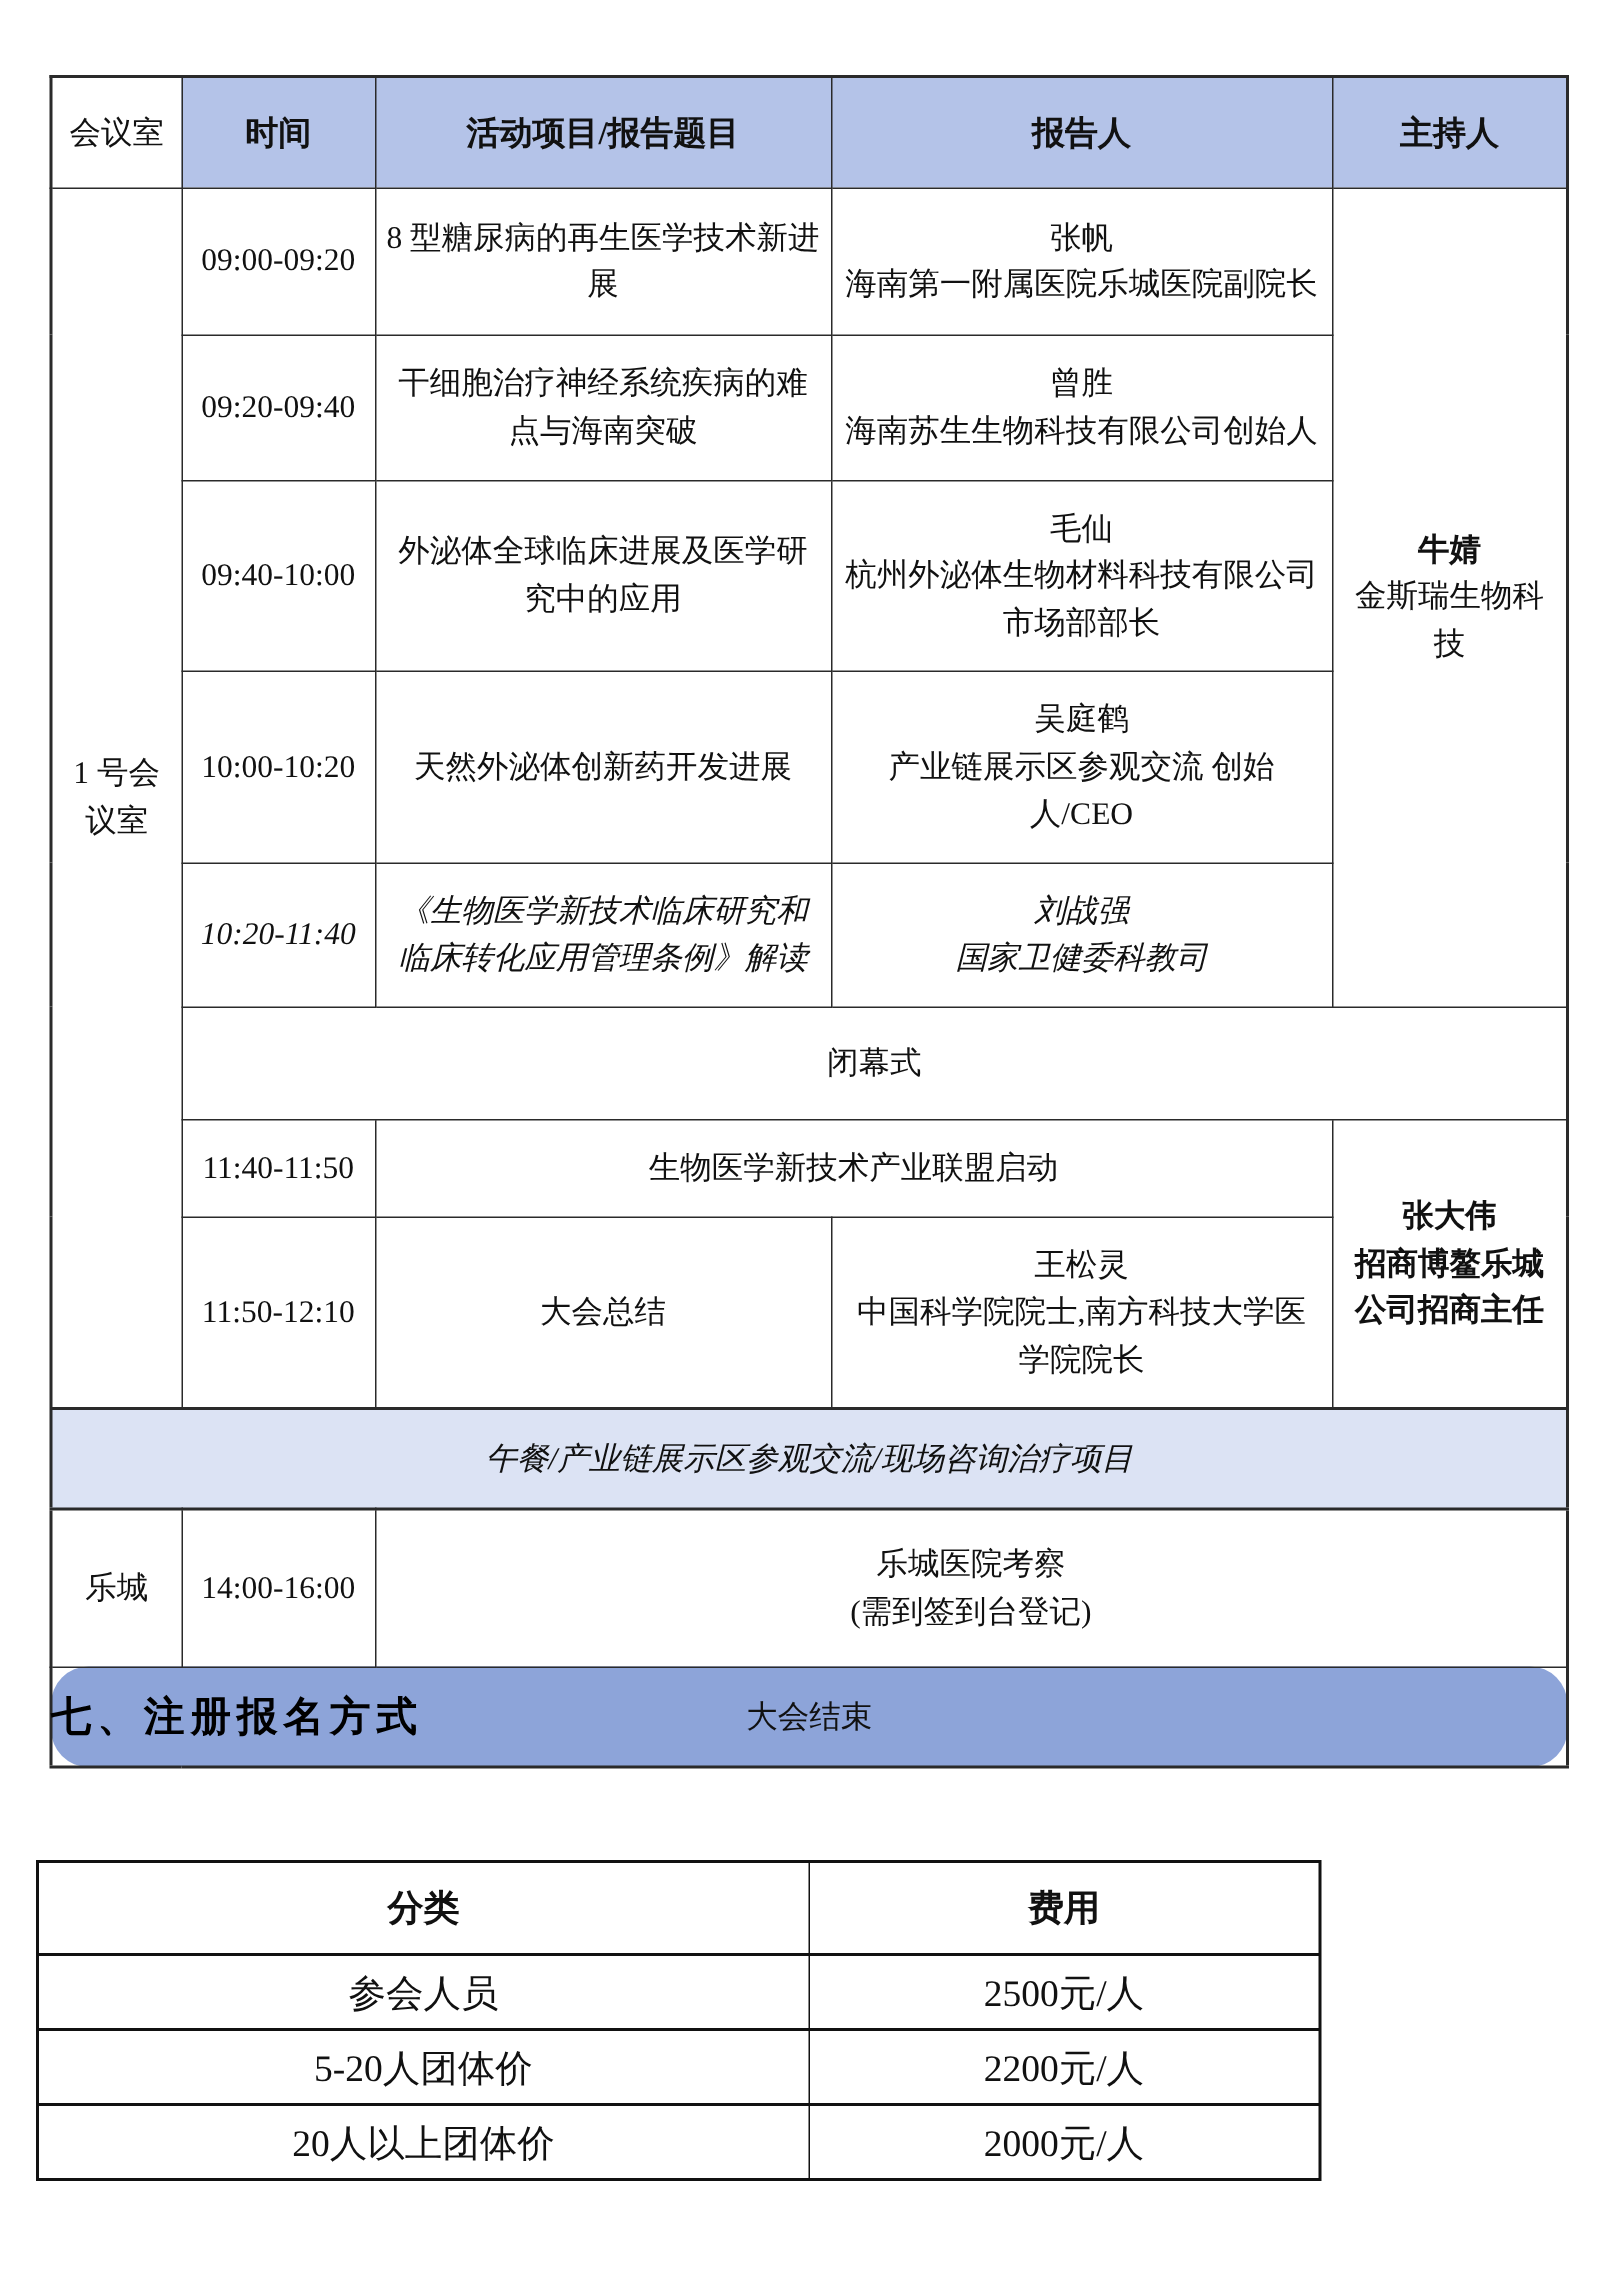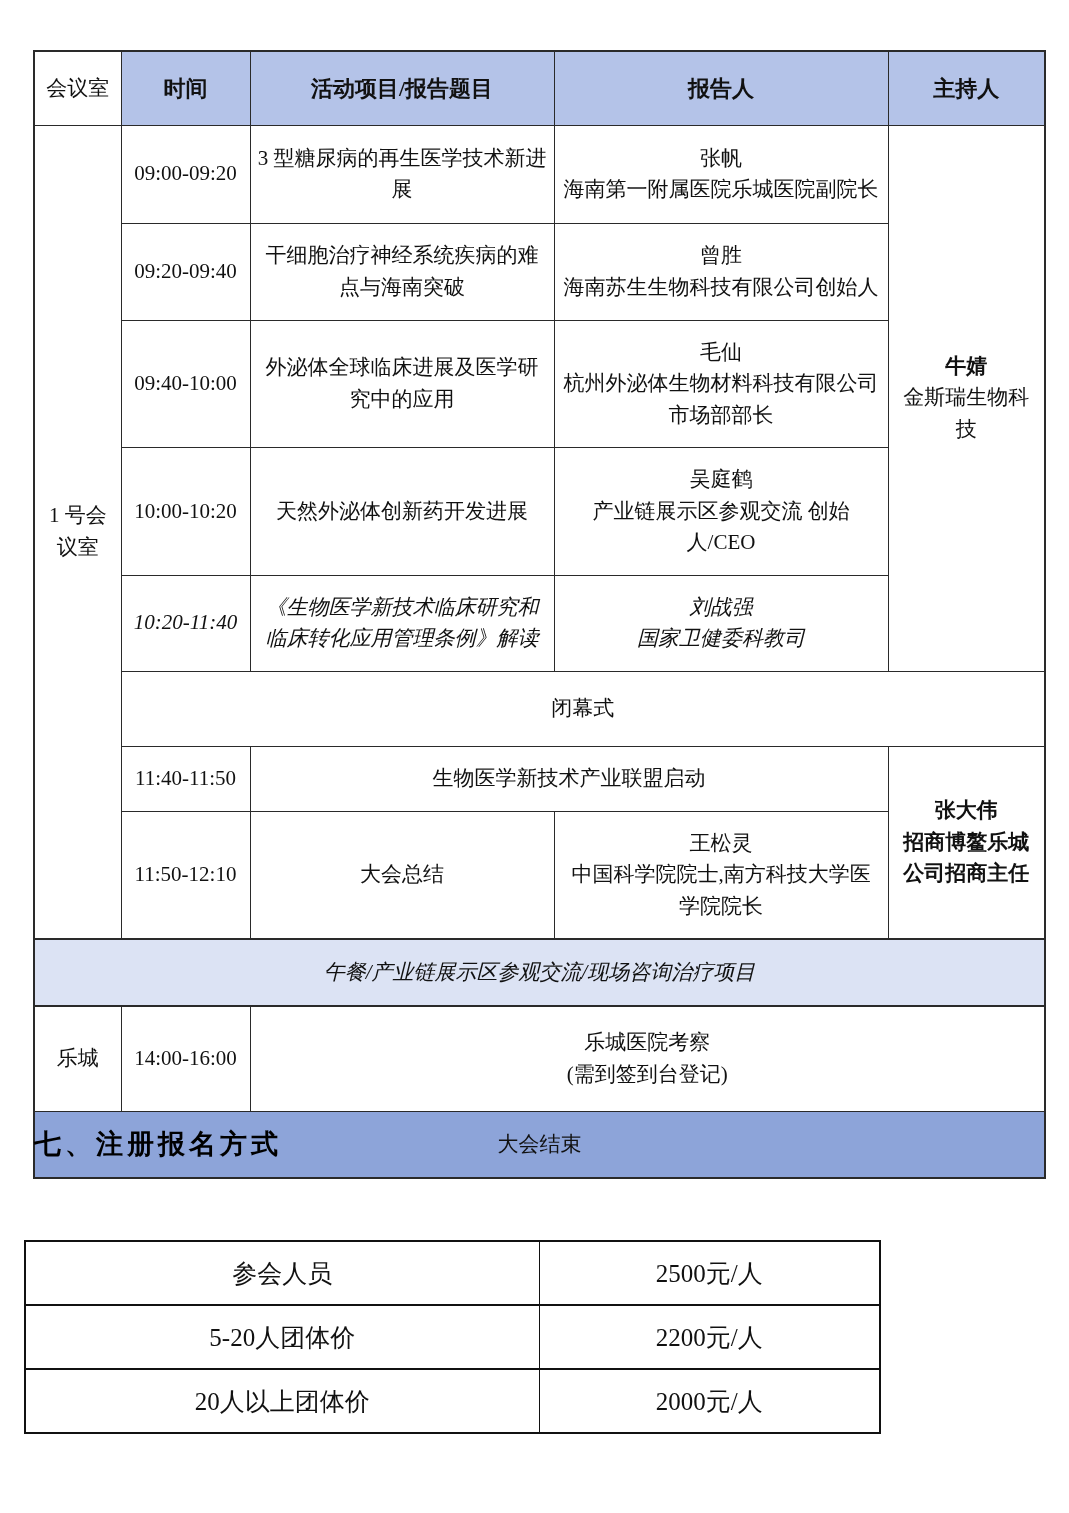--- a/index.html
+++ b/index.html
@@ -59,20 +59,21 @@
   .bold { font-weight: bold; }
   tr.lunch td {
     background: #dce3f4;
     border-top: 2px solid #2a2a2a;
     border-bottom: 2px solid #2a2a2a;
     font-style: italic;
   }
   tr.endrow td {
     background: #8da4d9;
     border-bottom: 2px solid #2a2a2a;
+    border-radius: 25px;
   }
 
   
   .section-title {
     position: absolute;
     left: 34px;
     top: 1126px;
     margin: 0;
     font-size: 27px;
     font-weight: bold;
@@ -105,21 +106,21 @@
     text-align: center;
     vertical-align: middle;
     font-size: 25px;
     padding: 2px 8px;
   }
   table.fees tr.hdr td {
     font-weight: bold;
     font-size: 24px;
   }
   .frh-62 { height: 62px; }
-  .frh-64 { height: 64px; }
+  .frh-64 { height: 50px; }
 </style>
 </head>
 <body>
 
 <div class="page">
 
   <table class="schedule">
     <colgroup>
       <col style="width:87px">
         <col style="width:129px">
@@ -132,21 +133,21 @@
         <td class="room-hdr">会议室</td>
         <td>时间</td>
         <td>活动项目/报告题目</td>
         <td>报告人</td>
         <td>主持人</td>
       </tr>
 
       <tr class="rh-98">
         <td rowspan="8">1 号会议室</td>
         <td>09:00-09:20</td>
-        <td>3 型糖尿病的再生医学技术新进展</td>
+        <td>8 型糖尿病的再生医学技术新进展</td>
         <td>
           <div>张帆</div>
           <div>海南第一附属医院乐城医院副院长</div>
         </td>
         <td rowspan="5">
           <div class="bold">牛婧</div>
           <div>金斯瑞生物科技</div>
         </td>
       </tr>
 
@@ -228,20 +229,24 @@
   </table>
 
   <h2 class="section-title">七、注册报名方式</h2>
 
   <table class="fees">
     <colgroup>
       <col style="width:514px">
         <col style="width:341px">
     </colgroup>
     <tbody>
+      <tr class="hdr frh-62">
+        <td>分类</td>
+        <td>费用</td>
+      </tr>
       <tr class="frh-64">
         <td>参会人员</td>
         <td>2500元/人</td>
       </tr>
       <tr class="frh-64">
         <td>5-20人团体价</td>
         <td>2200元/人</td>
       </tr>
       <tr class="frh-64">
         <td>20人以上团体价</td>

